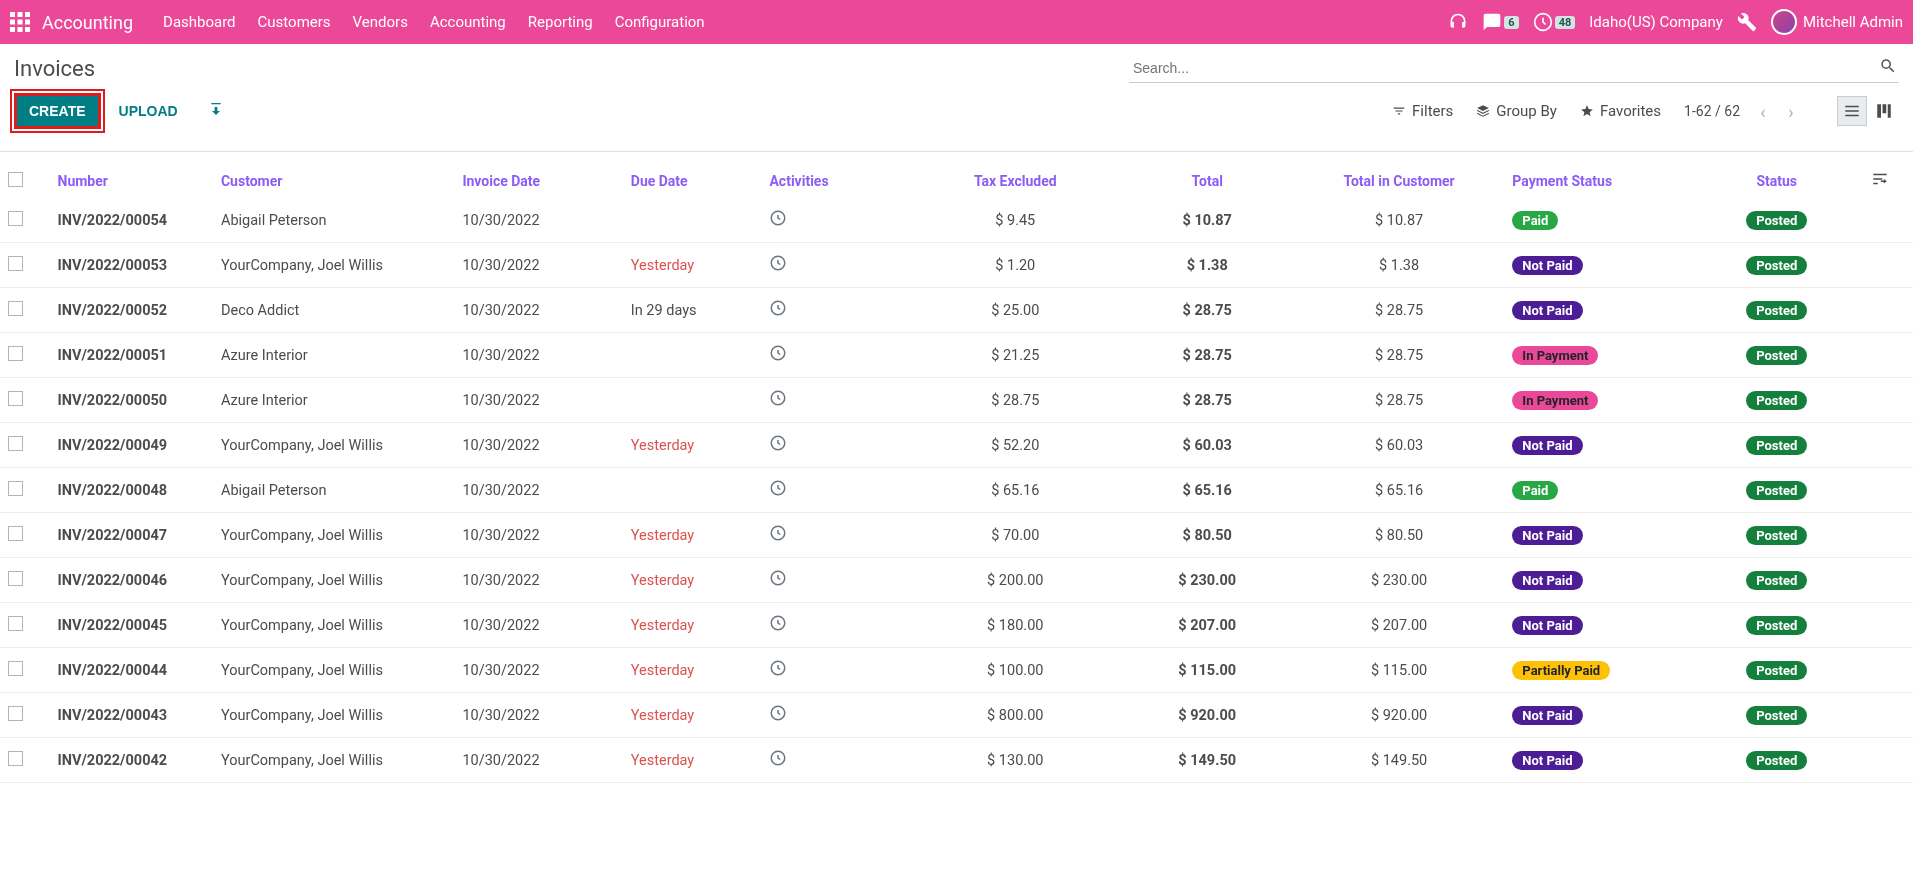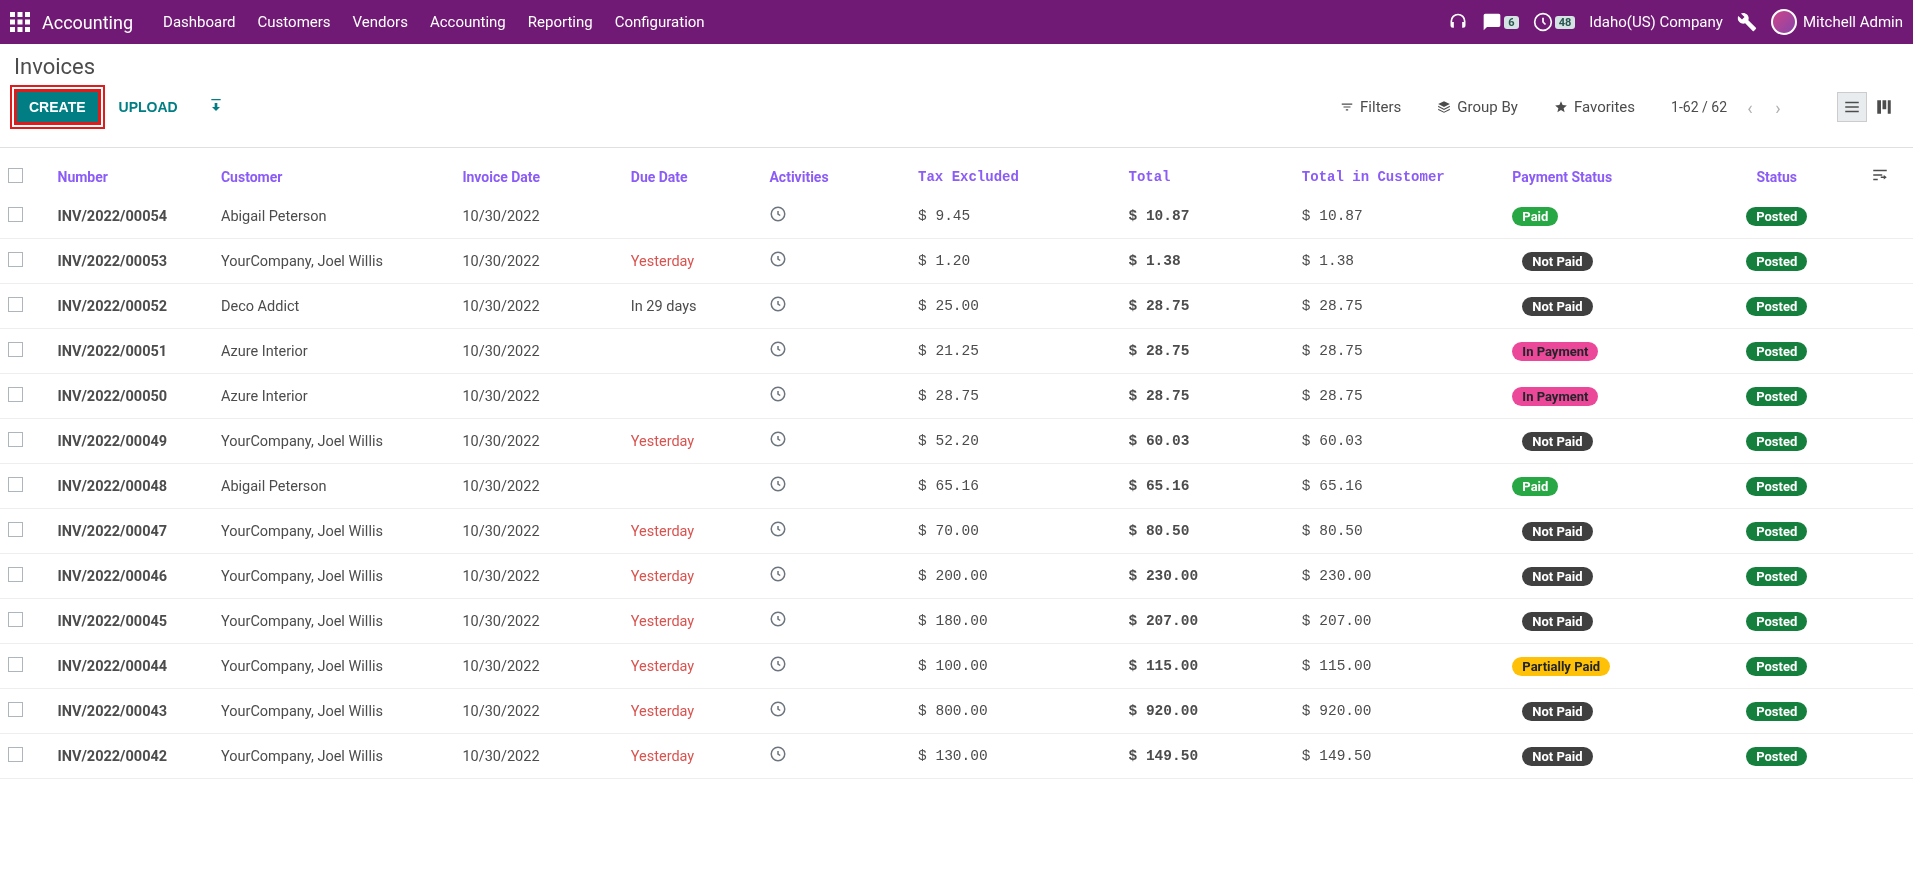--- a/index.html
+++ b/index.html
@@ -1,17 +1,17 @@
 <!DOCTYPE html>
 <html><head>
 <meta charset="utf-8">
 <style>
 * { margin: 0; padding: 0; box-sizing: border-box; }
 body { font-family: -apple-system, BlinkMacSystemFont, "Segoe UI", Roboto, sans-serif; font-size: 14px; color: #4c4c4c; background: #fff; }
-.topbar { background: #701a75; height: 44px; display: flex; align-items: center; padding: 0 10px; color: #fff; }
+.topbar { background: #ec4899; height: 44px; display: flex; align-items: center; padding: 0 10px; color: #fff; }
 .apps-grid { width: 20px; height: 20px; margin-right: 12px; cursor: pointer; }
 .apps-grid svg { fill: #fff; }
 .app-title { font-size: 18px; font-weight: 400; margin-right: 30px; }
 .nav-items { display: flex; gap: 22px; font-size: 15px; }
 .nav-item { cursor: pointer; color: #fff; }
 .topbar-right { margin-left: auto; display: flex; align-items: center; gap: 14px; }
 .top-icon { width: 20px; height: 20px; fill: #fff; cursor: pointer; position: relative; }
 .top-icon-wrap { position: relative; cursor: pointer; display: flex; align-items: center; }
 .badge { background: #d4e4e2; color: #2a5550; font-size: 11px; font-weight: 700; padding: 0 4px; border-radius: 3px; margin-left: 2px; }
 .company { font-size: 15px; cursor: pointer; }
@@ -22,45 +22,45 @@
 .sub-top { display: flex; align-items: center; justify-content: space-between; }
 .page-title { font-size: 22px; color: #4c4c4c; font-weight: 400; }
 .search-wrap { position: relative; width: 770px; display: flex; align-items: center; }
 .search-input { flex: 1; border: none; border-bottom: 1px solid #ccc; padding: 6px 28px 6px 4px; font-size: 14px; outline: none; }
 .search-icon { position: absolute; right: 2px; top: 3px; width: 18px; height: 18px; fill: #555; cursor: pointer; }
 
 .sub-bottom { display: flex; align-items: center; padding: 10px 0; }
 .create-btn { background: #017e84; color: #fff; border: none; padding: 7px 12px; font-size: 14px; font-weight: 700; cursor: pointer; border: 3px solid #de1c1c; outline: 2px solid #de1c1c; outline-offset: 2px; }
 .upload-btn { background: transparent; color: #017e84; border: none; padding: 7px 12px; font-size: 14px; font-weight: 700; cursor: pointer; margin-left: 6px; }
 .dl-icon { color: #017e84; margin-left: 18px; cursor: pointer; width: 16px; height: 16px; fill: #017e84; }
-.filter-bar { margin-left: auto; display: flex; align-items: center; gap: 36px; }
+.filter-bar { margin-left: auto; display: flex; align-items: center; gap: 23px; }
 .filter-item { display: flex; align-items: center; gap: 6px; cursor: pointer; font-size: 15px; color: #4c4c4c; }
 .filter-item svg { width: 14px; height: 14px; fill: #4c4c4c; }
 .pager { display: flex; align-items: center; gap: 10px; font-size: 14px; }
 .pager-arrows { display: flex; gap: 2px; }
 .pager-arrow { width: 26px; height: 26px; display: flex; align-items: center; justify-content: center; cursor: pointer; color: #b0b0b0; font-size: 18px; }
 .view-btns { display: flex; gap: 2px; margin-left: 10px; }
 .view-btn { width: 30px; height: 30px; display: flex; align-items: center; justify-content: center; cursor: pointer; border: 1px solid transparent; }
 .view-btn.active { background: #e9ecef; border-color: #ccc; }
 .view-btn svg { width: 18px; height: 18px; fill: #4c4c4c; }
 
 .table-container { position: relative; overflow-y: auto; height: calc(893px - 44px - 97px); }
 .invoice-table { width: 100%; border-collapse: collapse; }
 .invoice-table thead th { text-align: left; padding: 12px 8px; font-weight: 700; border-bottom: 1px solid #dee2e6; color: #8b5cf6; background:#fff; position: sticky; top:6px; }
-.invoice-table thead th.right, .invoice-table td.right { text-align: left; font-family: Liberation Mono, monospace; }
+.invoice-table thead th.right, .invoice-table td.right { text-align: center; }
 .invoice-table thead th.center, .invoice-table td.center { text-align: center; }
 .invoice-table tbody td { padding: 11px 8px; border-bottom: 1px solid #eee; font-size: 14.5px; }
 .checkbox { width: 15px; height: 15px; border: 1px solid #adb5bd; display: inline-block; cursor: pointer; background:#fff; }
 .num { font-weight: 700; color: #4c4c4c; }
 .due-red { color: #d9534f; }
 .activity-icon { width: 18px; height: 18px; fill: #6c757d; }
 .bold { font-weight: 700; }
 .pay-badge { display: inline-block; padding: 2px 10px; border-radius: 12px; font-size: 13px; font-weight: 700; color: #fff; }
 .pay-paid { background: #28a745; }
-.pay-notpaid { background: #404040; margin-left: 10px; }
+.pay-notpaid { background: #4c1d95; }
 .pay-inpayment { background: #ec4899; color: #212529; }
 .pay-partial { background: #ffc107; color: #212529; }
 .status-badge { display: inline-block; padding: 2px 10px; border-radius: 12px; font-size: 13px; font-weight: 700; color: #fff; background: #15803d; }
 .th-settings { width:18px; height:18px; fill:#4c4c4c; cursor:pointer; }
 .col-chk{width:40px}.col-num{width:132px}.col-cust{width:195px}.col-inv{width:136px}.col-due{width:112px}.col-act{width:120px}.col-tax{width:170px}.col-tot{width:140px}.col-cur{width:170px}.col-pay{width:150px}.col-stat{width:140px}.col-set{width:40px}
 </style>
 </head>
 <body>
 
 <div class="topbar">
@@ -114,20 +114,26 @@
     <span class="user-menu">
       <span class="avatar"></span>
       <span>Mitchell Admin</span>
     </span>
   </div>
 </div>
 
 <div class="subheader">
   <div class="sub-top">
     <span class="page-title">Invoices</span>
+    <div class="search-wrap">
+      <input class="search-input" placeholder="Search..." style="">
+      <svg class="search-icon" viewBox="0 0 24 24">
+          <path d="M15.5 14h-.79l-.28-.27A6.471 6.471 0 0016 9.5 6.5 6.5 0 109.5 16c1.61 0 3.09-.59 4.23-1.57l.27.28v.79l5 4.99L20.49 19l-4.99-5zm-6 0C7.01 14 5 11.99 5 9.5S7.01 5 9.5 5 14 7.01 14 9.5 11.99 14 9.5 14z"></path>
+        </svg>
+    </div>
   </div>
   <div class="sub-bottom">
     <button class="create-btn">CREATE</button>
     <button class="upload-btn">UPLOAD</button>
     <svg class="dl-icon" viewBox="0 0 24 24">
         <path d="M5 20h14v-2H5v2zM12 2L6 8h4v6h4V8h4l-6-6z" transform="rotate(180 12 10)"></path>
       </svg>
     <div class="filter-bar">
       <span class="filter-item">
         <svg viewBox="0 0 24 24">

